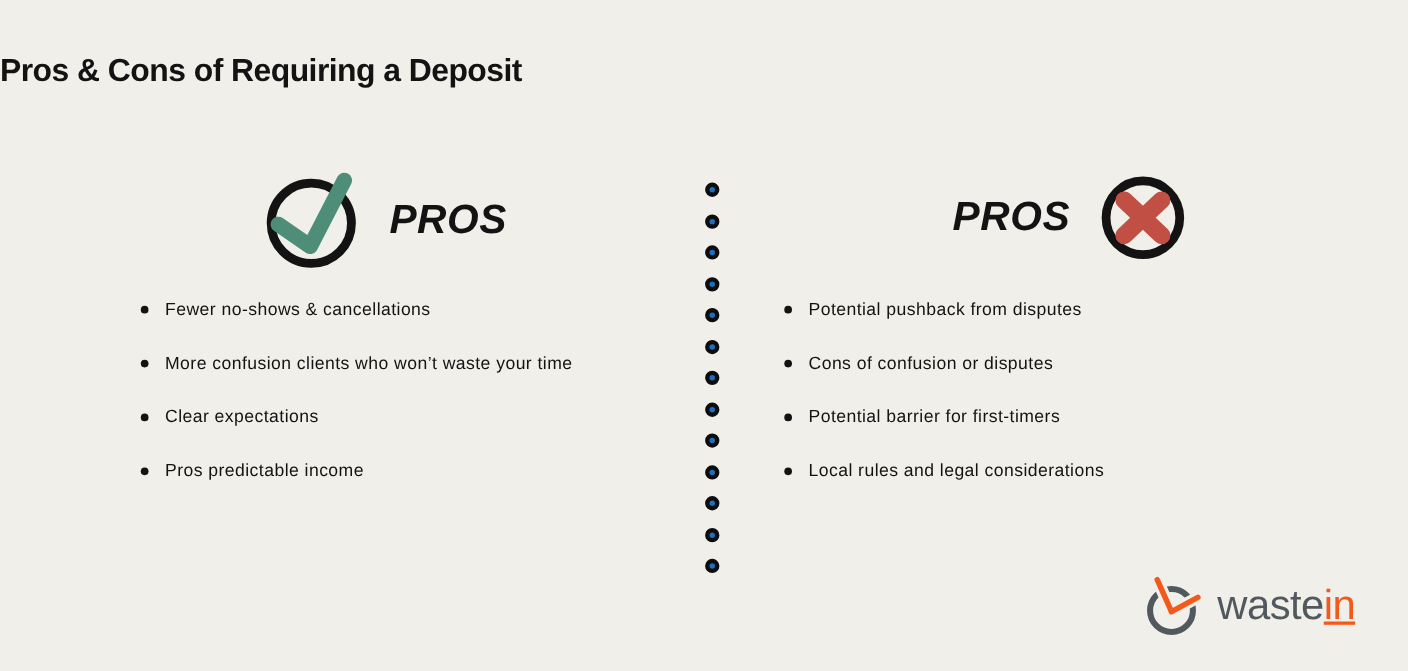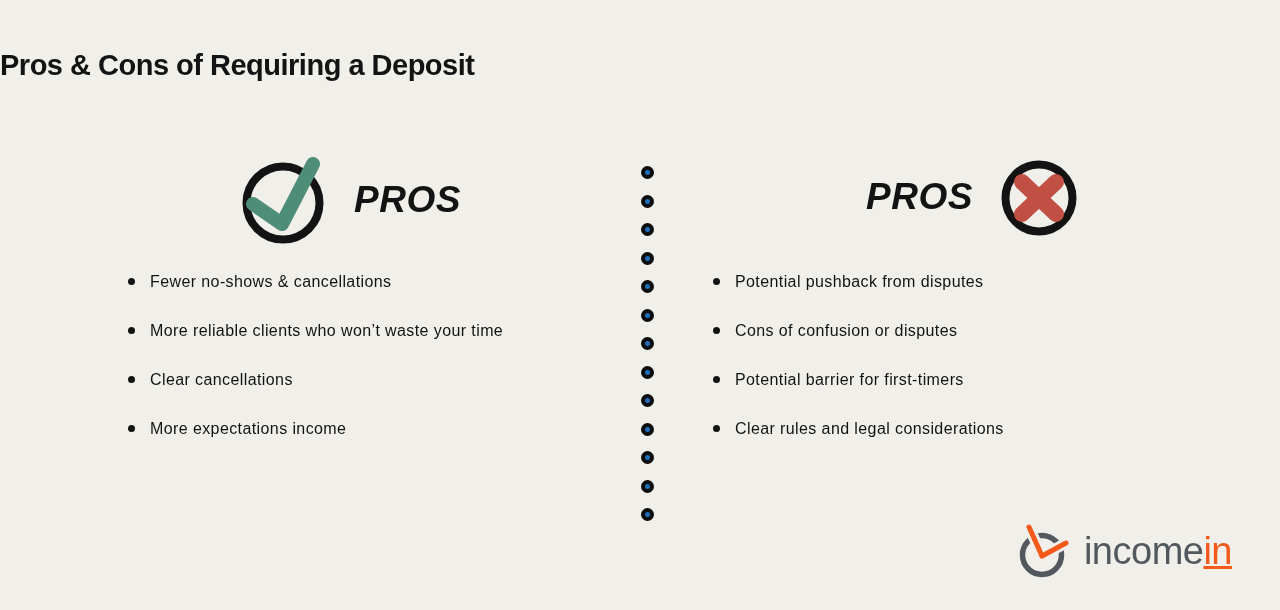--- a/index.html
+++ b/index.html
@@ -138,30 +138,30 @@
   <div class="col-header cons-header">
     <span class="header-label">PROS</span>
     <svg class="icon-svg" width="86" height="86" viewBox="0 0 86 86">
       <circle class="ring" cx="42" cy="44" r="33.5"></circle>
       <path class="cross" d="M25 28 L59 60 M59 28 L25 60"></path>
     </svg>
   </div>
 
   <ul class="list pros-list">
       <li>Fewer no-shows &amp; cancellations</li>
-      <li>More reliable clients who won’t waste your time</li>
-      <li>Clear cancellations</li>
-      <li>More expectations income</li>
+      <li>More confusion clients who won’t waste your time</li>
+      <li>Clear expectations</li>
+      <li>Pros predictable income</li>
     </ul>
 
   <ul class="list cons-list">
       <li>Potential pushback from disputes</li>
       <li>Cons of confusion or disputes</li>
       <li>Potential barrier for first-timers</li>
-      <li>Clear rules and legal considerations</li>
+      <li>Local rules and legal considerations</li>
     </ul>
 
   <div class="divider">
     <span class="dot"></span>
   <span class="dot"></span>
       <span class="dot"></span>
       <span class="dot"></span>
       <span class="dot"></span>
       <span class="dot"></span>
       <span class="dot"></span>
@@ -174,16 +174,16 @@
     </div>
 
   <div class="brand">
     <svg class="icon-svg" width="56" height="58" viewBox="0 0 56 58">
       <circle class="lring" cx="26" cy="33" r="19.5"></circle>
       <path class="halo" d="M26 34 L13 5"></path>
       <path class="halo" d="M26 34 L50 21"></path>
       <path class="hand" d="M26 34 L13 5"></path>
       <path class="hand" d="M26 34 L50 21"></path>
     </svg>
-    <span class="brand-text"><span class="primary">income</span><span class="accent">in</span></span>
+    <span class="brand-text"><span class="primary">waste</span><span class="accent">in</span></span>
   </div>
 
 </div>
 
 </body></html>

